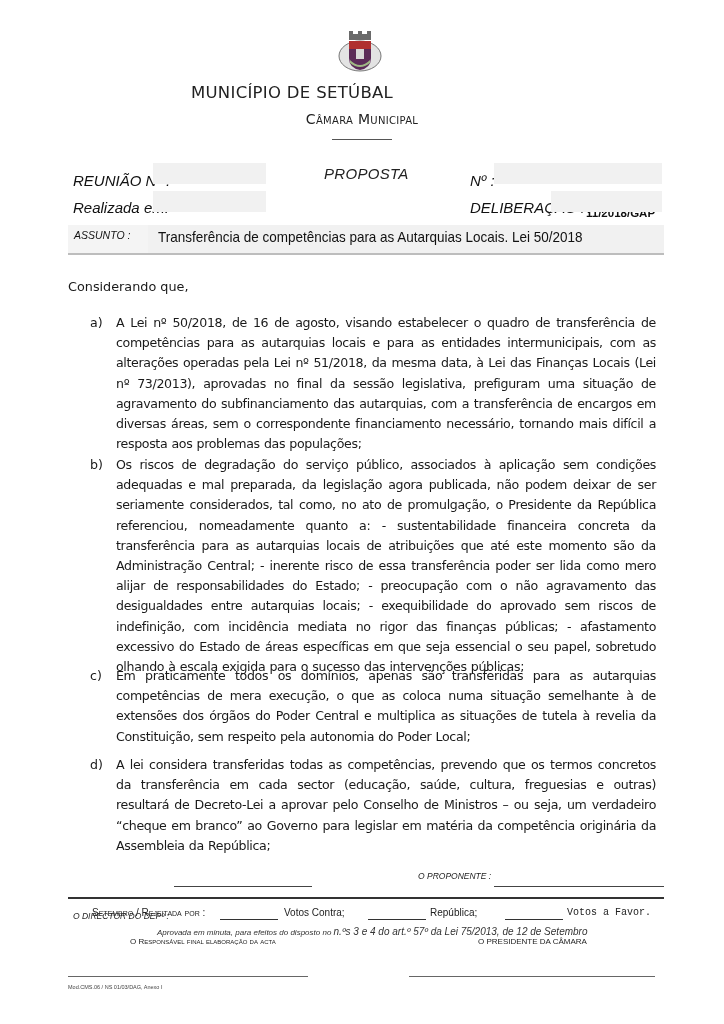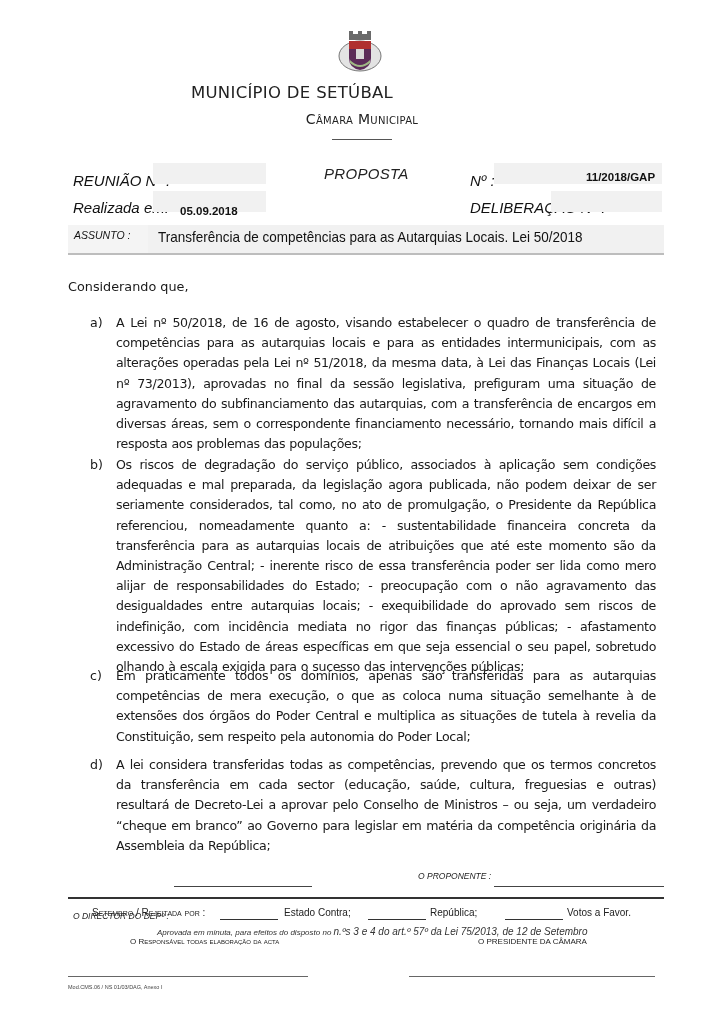--- a/index.html
+++ b/index.html
@@ -9,21 +9,21 @@
   .crest { position: absolute; left: 337px; top: 30px; width: 46px; height: 44px; }
 
   .org-title { position: absolute; left: 0; width: 584px; text-align: center; top: 83px;
     font-family: "DejaVu Sans", sans-serif; font-size: 16.5px; letter-spacing: 0.3px; color: #222; }
   .org-sub { position: absolute; left: 0; width: 724px; text-align: center; top: 111px;
     font-family: "DejaVu Sans", sans-serif; font-size: 14px; color: #222; font-variant: small-caps; letter-spacing: 0.3px; }
   .org-rule { position: absolute; left: 332px; top: 139px; width: 60px; height: 1px; background: #555; }
 
   .lbl { position: absolute; font-style: italic; font-size: 15px; color: #111; }
   .box { position: absolute; background: #f1f1f1; }
-  .boxval { position: absolute; font-weight: bold; font-size: 11.5px; color: #111; }
+  .boxval { position: absolute; font-weight: bold; font-size: 11.5px; color: #111; margin-top: 36px; }
 
   .proposta { position: absolute; left: 324px; top: 165px; font-style: italic; font-size: 15px; color: #222; letter-spacing: 0.3px; }
 
   .assunto-row { position: absolute; left: 68px; top: 225px; width: 596px; height: 30px; background: #f4f4f4;
     border-bottom: 2px solid #bdbdbd; }
   .assunto-lbl { position: absolute; left: 6px; top: 4px; font-style: italic; font-size: 10.5px; }
   .assunto-val { position: absolute; left: 90px; top: 4px; font-size: 14.5px; color: #111; transform: scaleX(0.93); transform-origin: left; white-space: nowrap; }
   .assunto-val-bg { position: absolute; left: 80px; top: 0; right: 0; bottom: 0; background: #f1f1f1; }
 
   .intro { position: absolute; left: 68px; top: 279px; font-family: "DejaVu Sans", sans-serif; font-size: 12.8px; color: #1a1a1a; }
@@ -112,28 +112,28 @@
 
 <div class="sig-lbl" style="left:73px; top:911px;">O DIRECTOR DO DEPº :</div>
 <div class="sig-line" style="left:174px; top:886px; width:138px;"></div>
 <div class="sig-lbl" style="left:418px; top:871px;">O PROPONENTE :</div>
 <div class="sig-line" style="left:494px; top:886px; width:170px;"></div>
 
 <div class="thick-rule"></div>
 
 <div class="vote-row sc" style="left:92px;">Setembro / Rejeitada por :</div>
 <div class="blank" style="left:220px; width:58px;"></div>
-<div class="vote-row" style="left:284px;">Estado Contra;</div>
+<div class="vote-row" style="left:284px;">Votos Contra;</div>
 <div class="blank" style="left:368px; width:58px;"></div>
 <div class="vote-row" style="left:430px;">República;</div>
 <div class="blank" style="left:505px; width:58px;"></div>
-<div class="vote-row" style="left:567px;">Votos a Favor.</div>
+<div class="vote-row" style="left:567px;font-family:Liberation Mono, monospace;">Votos a Favor.</div>
 
 <div class="minute-note">
   <span>Aprovada em minuta, para efeitos do disposto no </span><span class="big">n.ºs 3 e 4 do art.º 57º da Lei 75/2013, de 12 de Setembro</span>
 </div>
 
-<div class="resp">O Responsável todas elaboração da acta</div>
+<div class="resp">O Responsável final elaboração da acta</div>
 <div class="pres">O PRESIDENTE DA CÂMARA</div>
 
 <div class="foot-line" style="left:68px; width:240px;"></div>
 <div class="foot-line" style="left:409px; width:246px;"></div>
 <div class="foot-code">Mod.CMS.06   / NS 01/03/DAG, Anexo I</div>
 
 </body></html>

